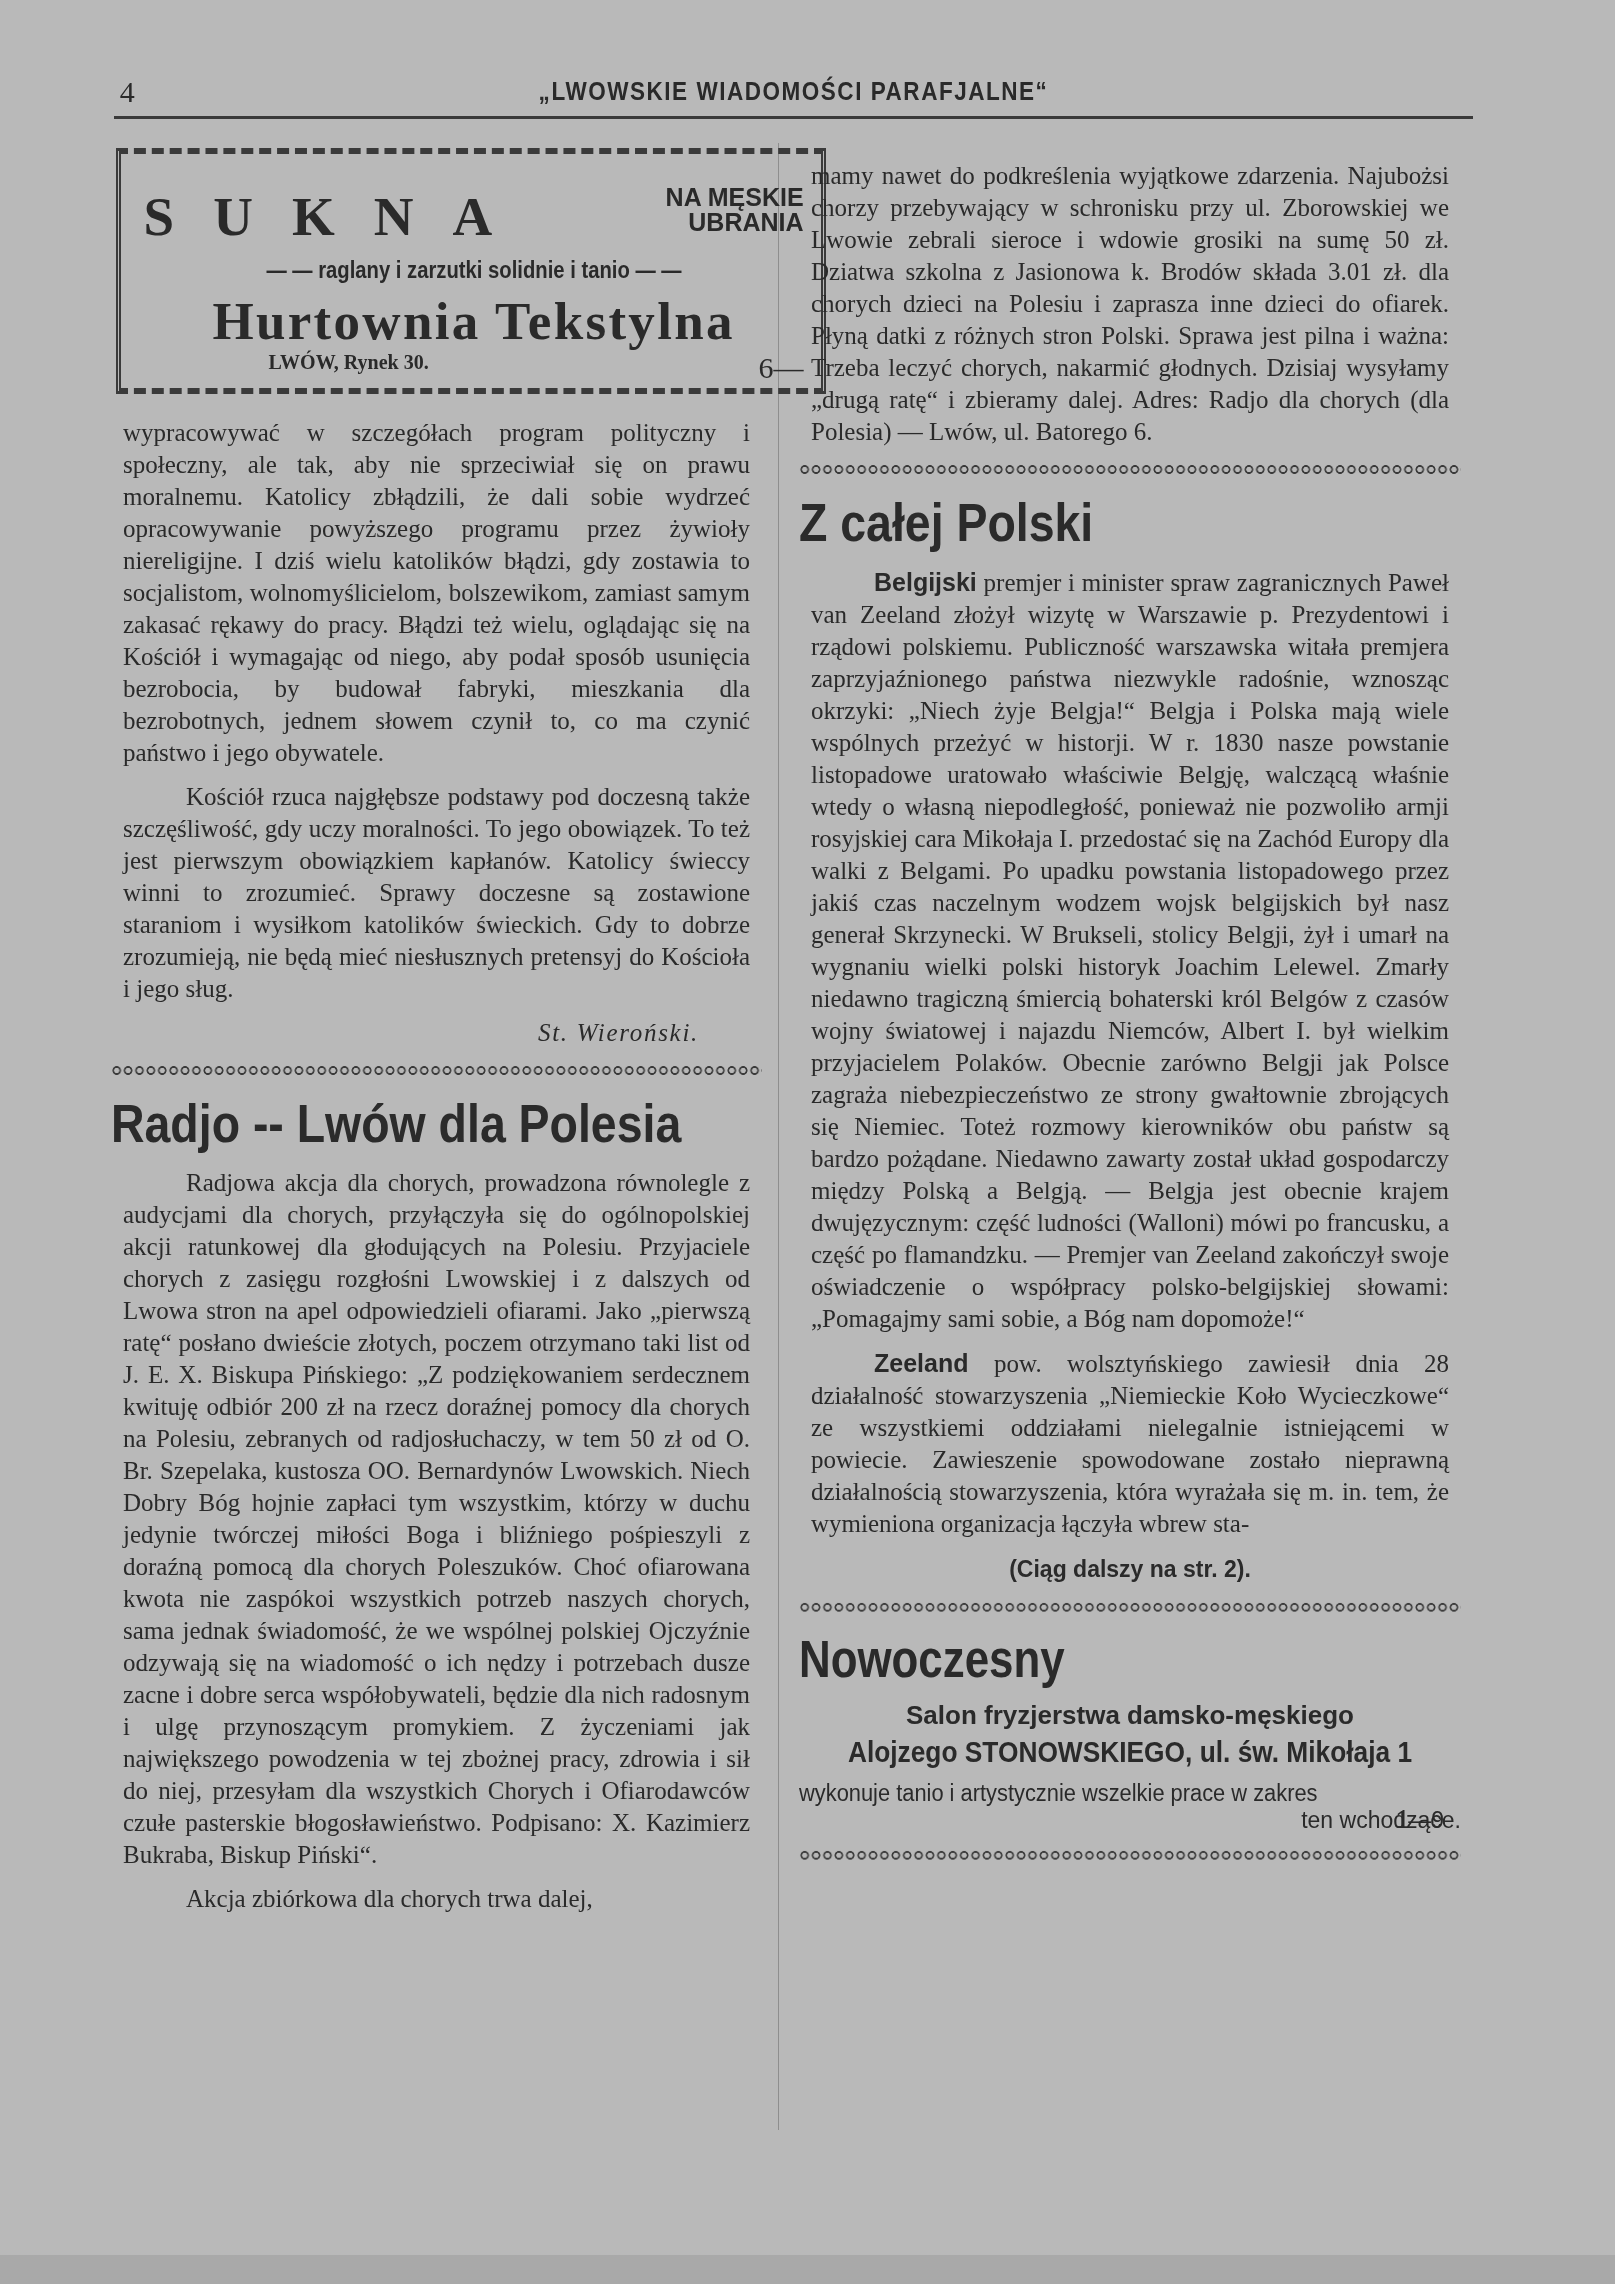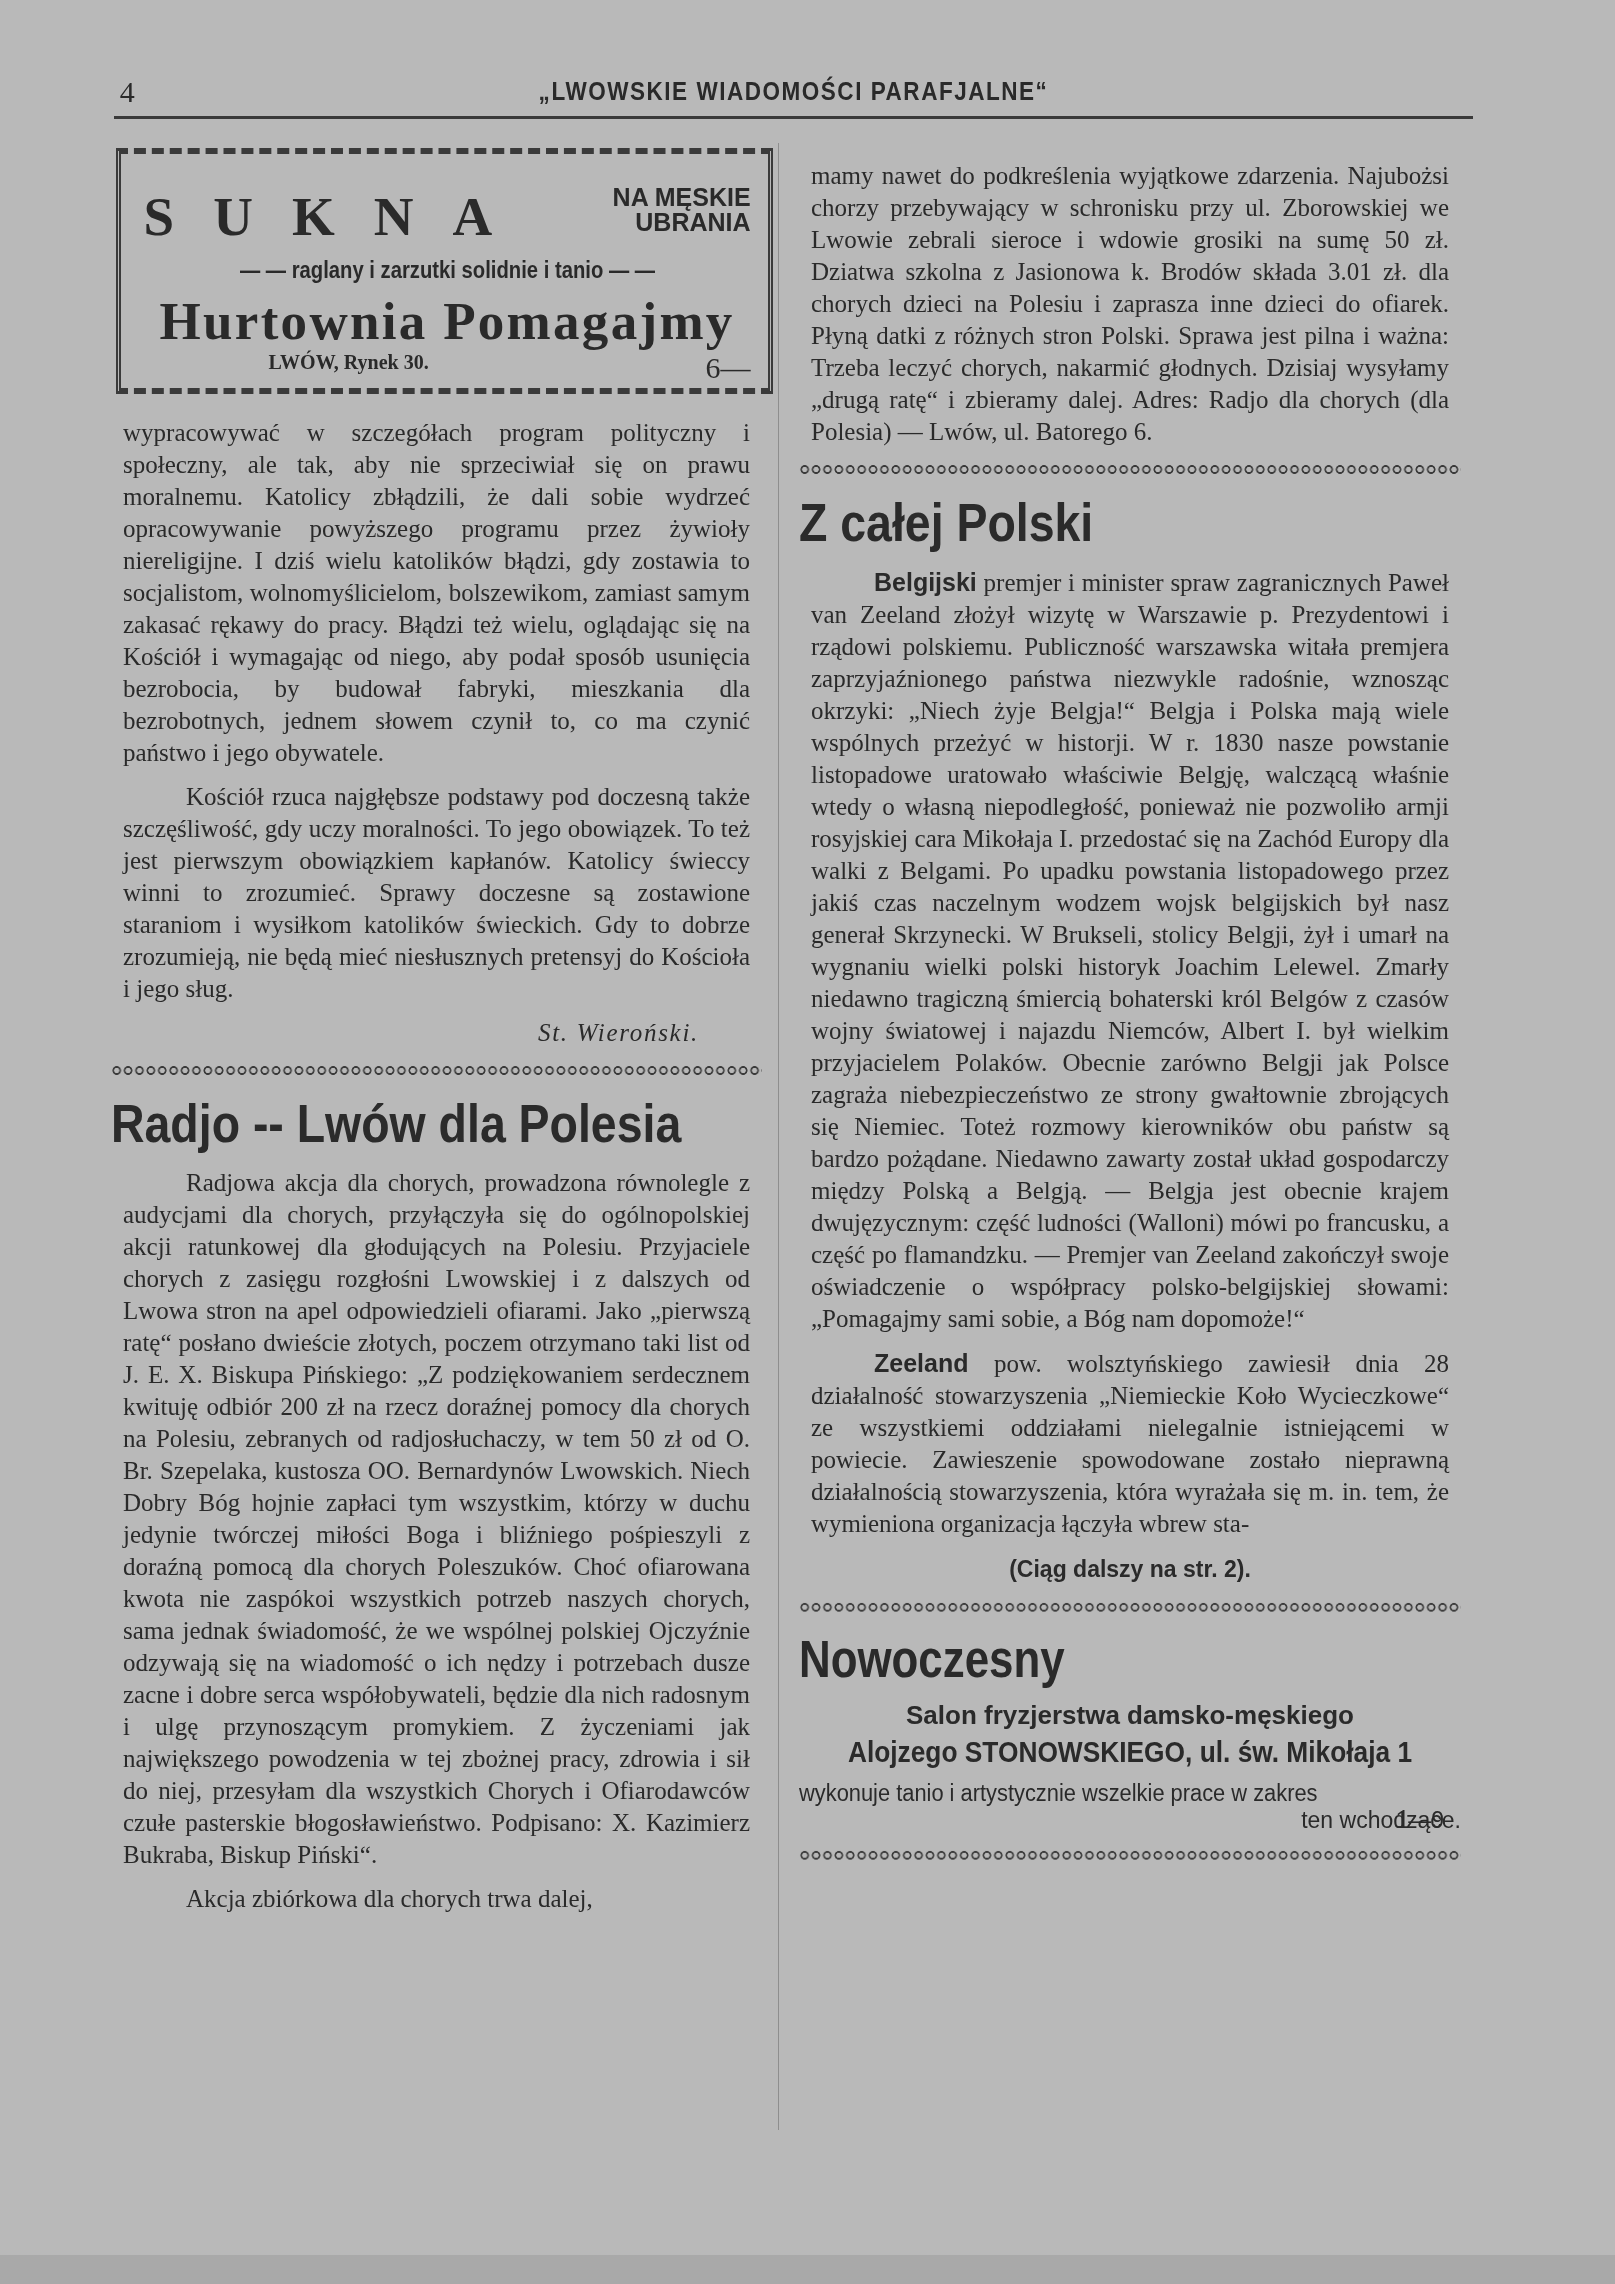--- a/index.html
+++ b/index.html
@@ -21,21 +21,21 @@
       letter-spacing: 1.7px; transform: scaleX(0.9);
     }
     .header-rule { position: absolute; left: 0; right: 0; top: 47px; height: 2.9px; background: #3a3a3a; }
 
     .col { position: absolute; top: 148px; }
     .col-left { left: 111px; width: 651px; }
     .col-right { left: 799px; width: 662px; }
     .col-divider { position: absolute; left: 778px; top: 143px; width: 1.1px; height: 1987px; background: #8e8e8e; }
 
     .ad-box {
-      position: relative; width: 657px; height: 246px;
+      position: relative; width: 710px; height: 246px;
       border-left: 5.1px double #3a3a3a; border-right: 5.1px double #3a3a3a;
       border-top: 6.9px dashed #3a3a3a; border-bottom: 6.9px dashed #3a3a3a;
       box-sizing: border-box; margin-left: 4.6px; margin-bottom: 23px;
       font-family: "Liberation Sans", sans-serif; font-weight: bold;
     }
     .ad-sukna { position: absolute; left: 23px; top: 31px; font-size: 55px; letter-spacing: 39px; font-family: "Liberation Serif", serif; }
     .ad-sukna-note { position: absolute; right: 17px; top: 31px; font-size: 25px; line-height: 25px; text-align: right; }
     .ad-tagline { position: absolute; left: 23px; right: 17px; top: 103px; font-size: 23px; text-align: center; transform: scaleX(0.88); }
     .ad-name { position: absolute; left: 23px; right: 17px; top: 137px; font-size: 53px; text-align: center; letter-spacing: 2.3px; font-family: "Liberation Serif", serif; }
     .ad-address { position: absolute; left: 148px; top: 197px; font-size: 20px; font-family: "Liberation Serif", serif; }
@@ -82,21 +82,21 @@
 <div class="col-divider"></div>
 
 <div class="col col-left">
   <div class="ad-box">
     <span class="ad-sukna">SUKNA</span>
     <div class="ad-sukna-note">
       <div>NA MĘSKIE</div>
       <div>UBRANIA</div>
     </div>
     <div class="ad-tagline">— — raglany i zarzutki solidnie i tanio — —</div>
-    <div class="ad-name">Hurtownia Pomagajmy</div>
+    <div class="ad-name">Hurtownia Tekstylna</div>
     <div class="ad-address">LWÓW, Rynek 30.</div>
     <div class="ad-code">6—</div>
   </div>
 
   <div>
     <p class="body">wypracowywać w szczegółach program polityczny i społeczny, ale tak, aby nie sprzeciwiał się on prawu moralnemu. Katolicy zbłądzili, że dali sobie wydrzeć opracowywanie powyższego programu przez żywioły niereligijne. I dziś wielu katolików błądzi, gdy zostawia to socjalistom, wolnomyślicielom, bolszewikom, zamiast samym zakasać rękawy do pracy. Błądzi też wielu, oglądając się na Kościół i wymagając od niego, aby podał sposób usunięcia bezrobocia, by budował fabryki, mieszkania dla bezrobotnych, jednem słowem czynił to, co ma czynić państwo i jego obywatele.</p>
     <p class="body indent">Kościół rzuca najgłębsze podstawy pod doczesną także szczęśliwość, gdy uczy moralności. To jego obowiązek. To też jest pierwszym obowiązkiem kapłanów. Katolicy świeccy winni to zrozumieć. Sprawy doczesne są zostawione staraniom i wysiłkom katolików świeckich. Gdy to dobrze zrozumieją, nie będą mieć niesłusznych pretensyj do Kościoła i jego sług.</p>
     <div class="signature">St. Wieroński.</div>
   </div>
 

